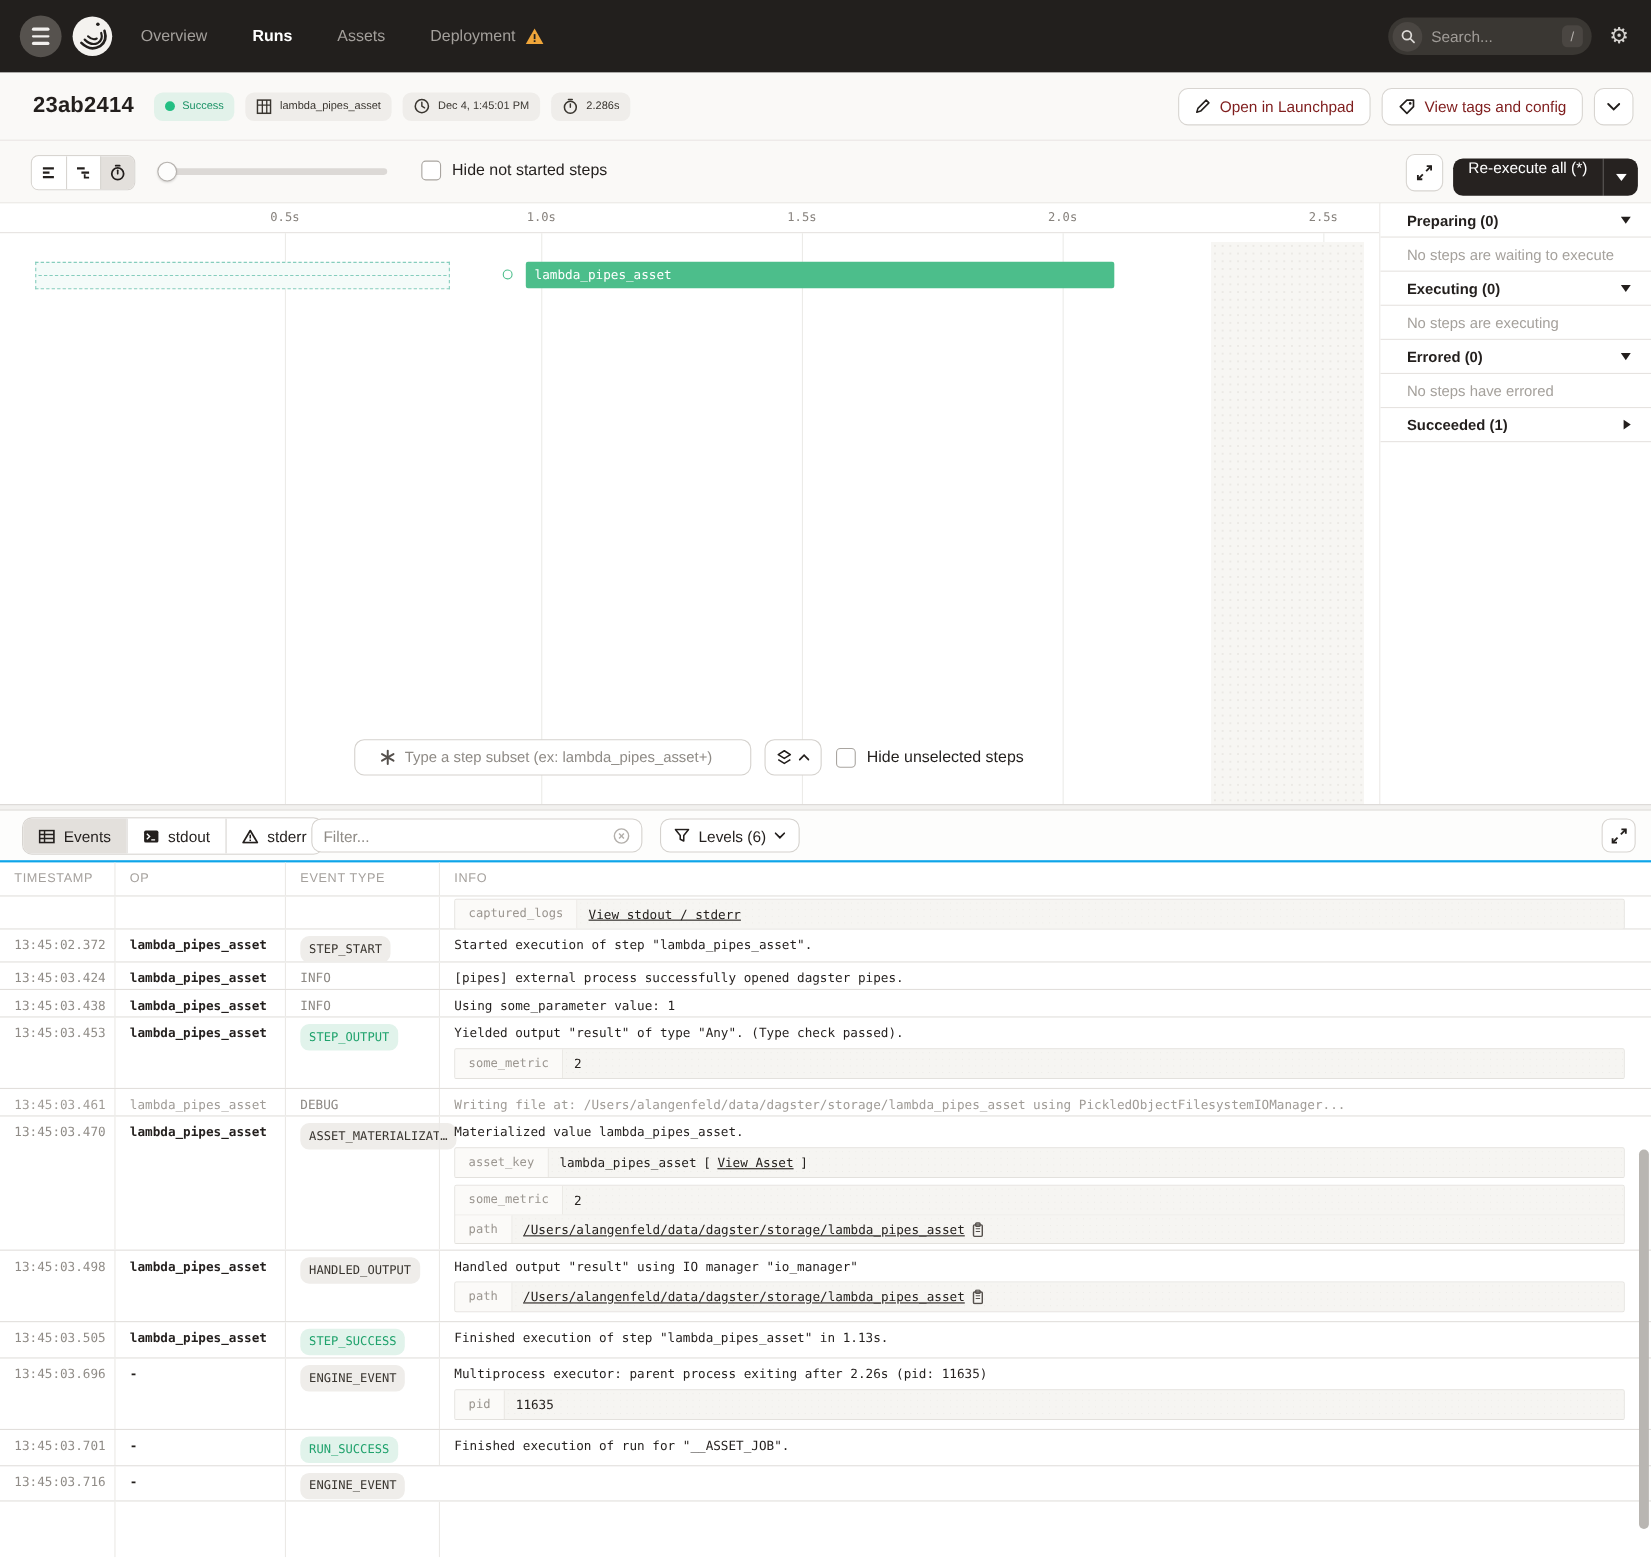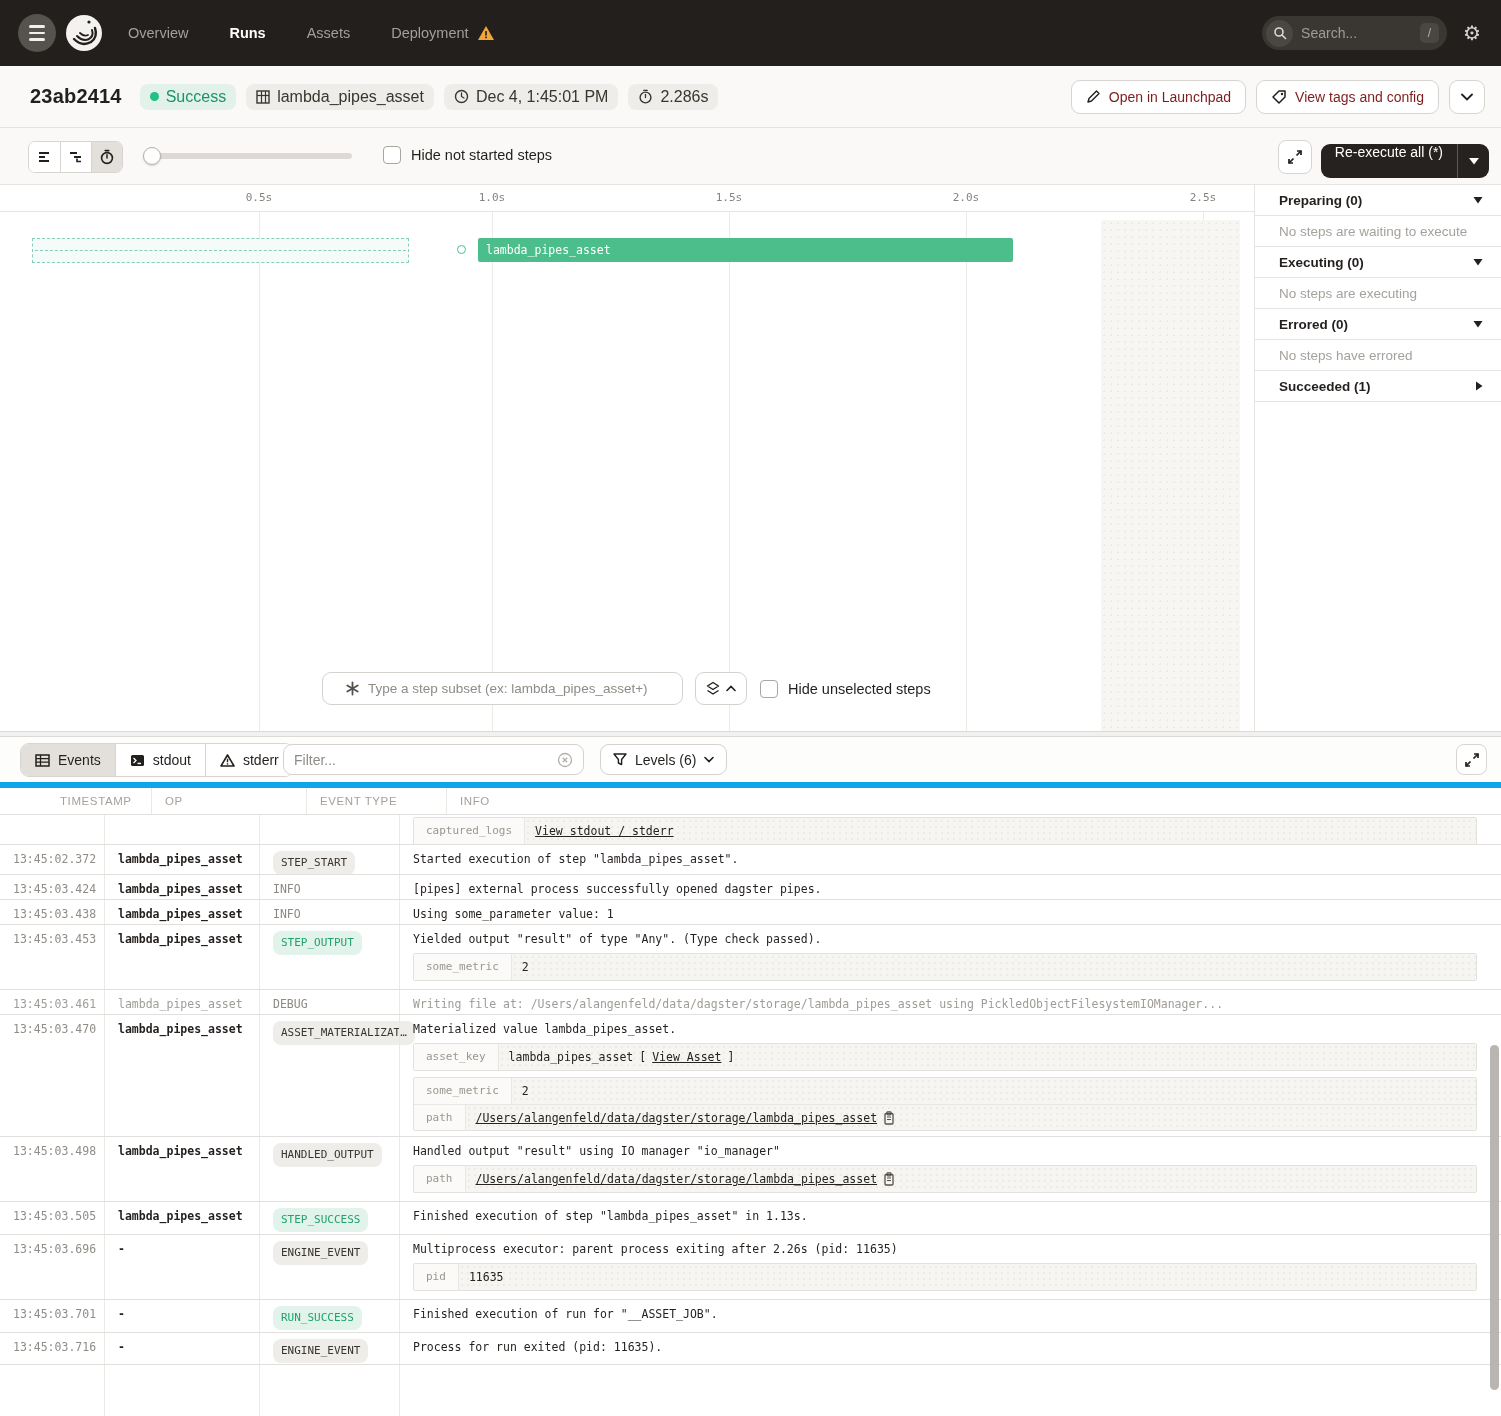--- a/index.html
+++ b/index.html
@@ -19,21 +19,21 @@
   .searchpill { width:185px; height:34px; background:#3a3733; border-radius:17px; display:flex; align-items:center; padding:0 8px 0 4px; cursor:text; }
   .search-circle { width:27px; height:27px; border-radius:50%; background:#4a4642; display:flex; align-items:center; justify-content:center; }
   .search-ph { color:#a09c98; font-size:14px; margin-left:8px; flex:1; }
   .slash-badge { background:#4a4642; color:#b5b1ad; border-radius:5px; font-size:12px; padding:3px 8px; }
   .gearbtn { color:#d6d3d0; font-size:20px; cursor:pointer; line-height:1; }
 
   
   .runheader { position:absolute; left:0; top:66px; width:1501px; height:62px; background:#faf9f7; border-bottom:1px solid #e6e3e0; display:flex; align-items:center; }
   .runid { font-size:20px; font-weight:700; margin-left:30px; letter-spacing:.2px; }
   .pills { display:flex; align-items:center; gap:10px; margin-left:18px; }
-  .pill { height:26px; border-radius:8px; background:#efedea; display:flex; align-items:center; gap:7px; padding:0 10px; font-size:16px; color:#39352f; }
+  .pill { height:26px; border-radius:8px; background:#efedea; display:flex; align-items:center; gap:7px; padding:0 10px; font-size:10px; color:#39352f; }
   .pill.success { background:#e2f2ea; color:#1c9367; }
   .dot { width:9px; height:9px; border-radius:50%; background:#23bf83; }
   .hdr-right { margin-left:auto; display:flex; align-items:center; gap:10px; margin-right:16px; }
   .btn { height:34px; background:#fff; border:1px solid #d8d5d1; border-radius:9px; display:flex; align-items:center; gap:8px; padding:0 14px; font-size:14px; color:#7f1d1d; cursor:pointer; }
   .btn.icon-only { width:36px; justify-content:center; padding:0; }
 
   
   .gtoolbar { position:absolute; left:0; top:128px; width:1501px; height:57px; background:#faf9f7; border-bottom:1px solid #e6e3e0; }
   .seg { position:absolute; left:28px; top:13px; display:flex; border:1px solid #d8d5d1; border-radius:7px; overflow:hidden; background:#fff; }
   .segbtn { width:31px; height:30px; display:flex; align-items:center; justify-content:center; cursor:pointer; background:#fff; }
@@ -85,21 +85,21 @@
   .tab.active { background:#e3e0dc; }
   .filterbox { position:absolute; left:283px; top:7px; width:301px; height:31px; border:1px solid #d5d2ce; border-radius:9px; background:#fff; display:flex; align-items:center; padding:0 10px; cursor:text; }
   .filterbox .ph { color:#8f8b86; font-size:14px; flex:1; }
   .levelsbtn { position:absolute; left:600px; top:7px; height:31px; border:1px solid #d5d2ce; border-radius:9px; background:#fff; display:flex; align-items:center; gap:8px; padding:0 12px; font-size:14px; cursor:pointer; }
   .lt-expand { position:absolute; right:14px; top:7px; }
   .xbtn { width:31px; height:31px; border:1px solid #d8d5d1; border-radius:8px; background:#fff; display:flex; align-items:center; justify-content:center; cursor:pointer; }
 
   
   .ltable { position:absolute; left:0; top:782px; width:1501px; }
   .lrow, .lhead { display:grid; grid-template-columns:104px 155px 140px 1fr; }
-  .lhead { height:33px; border-top:6px solid #0ea5e9; border-bottom:1px solid #e2dfdc;padding-left:47px; }
+  .lhead { height:33px; border-top:2px solid #0ea5e9; border-bottom:1px solid #e2dfdc; }
   .hcell { font-size:11.5px; letter-spacing:.6px; color:#a5a19d; display:flex; align-items:center; padding-left:13px; }
   .lrow { border-bottom:1px solid #e2dfdc; overflow:hidden; }
   .lcell { padding:6px 12px 0 13px; font-family:"DejaVu Sans Mono",monospace; font-size:11.5px; line-height:16px; }
   .lcell.c2, .lcell.c3, .lcell.c4, .hcell.c2, .hcell.c3, .hcell.c4 { border-left:1px solid #ebe9e6; }
   .ts { color:#908c87; }
   .op { color:#231f1d; font-weight:700; font-weight:600; }
   .op.gray, .info.gray, .ts.gray { color:#a09c97; font-weight:400; }
   .etype-plain { color:#8c8883; }
   .badge { display:inline-block; font-size:11px; padding:4px 8px; border-radius:8px; white-space:nowrap; }
   .badge.grayb { background:#efede a; background:#efedea; color:#39352f; }
@@ -610,23 +610,20 @@
           <div class="lcell c2 op">-</div>
           <div class="lcell c3"><span class="badge greenb">RUN_SUCCESS</span></div>
           <div class="lcell c4">
             <div class="info">Finished execution of run for "__ASSET_JOB".</div>
           </div>
         </div>
         <div class="lrow" style="height: 32px;">
           <div class="lcell c1 ts">13:45:03.716</div>
           <div class="lcell c2 op">-</div>
           <div class="lcell c3"><span class="badge grayb">ENGINE_EVENT</span></div>
-          <div class="lcell c4">
-            <div class="info">Process for run exited (pid: 11635).</div>
-          </div>
         </div>
       </div>
     <div class="lrow filler" style="border-bottom:none;">
       <div class="lcell c1"></div>
         <div class="lcell c2"></div>
         <div class="lcell c3"></div>
         <div class="lcell c4"></div>
     </div>
   </div>
 

